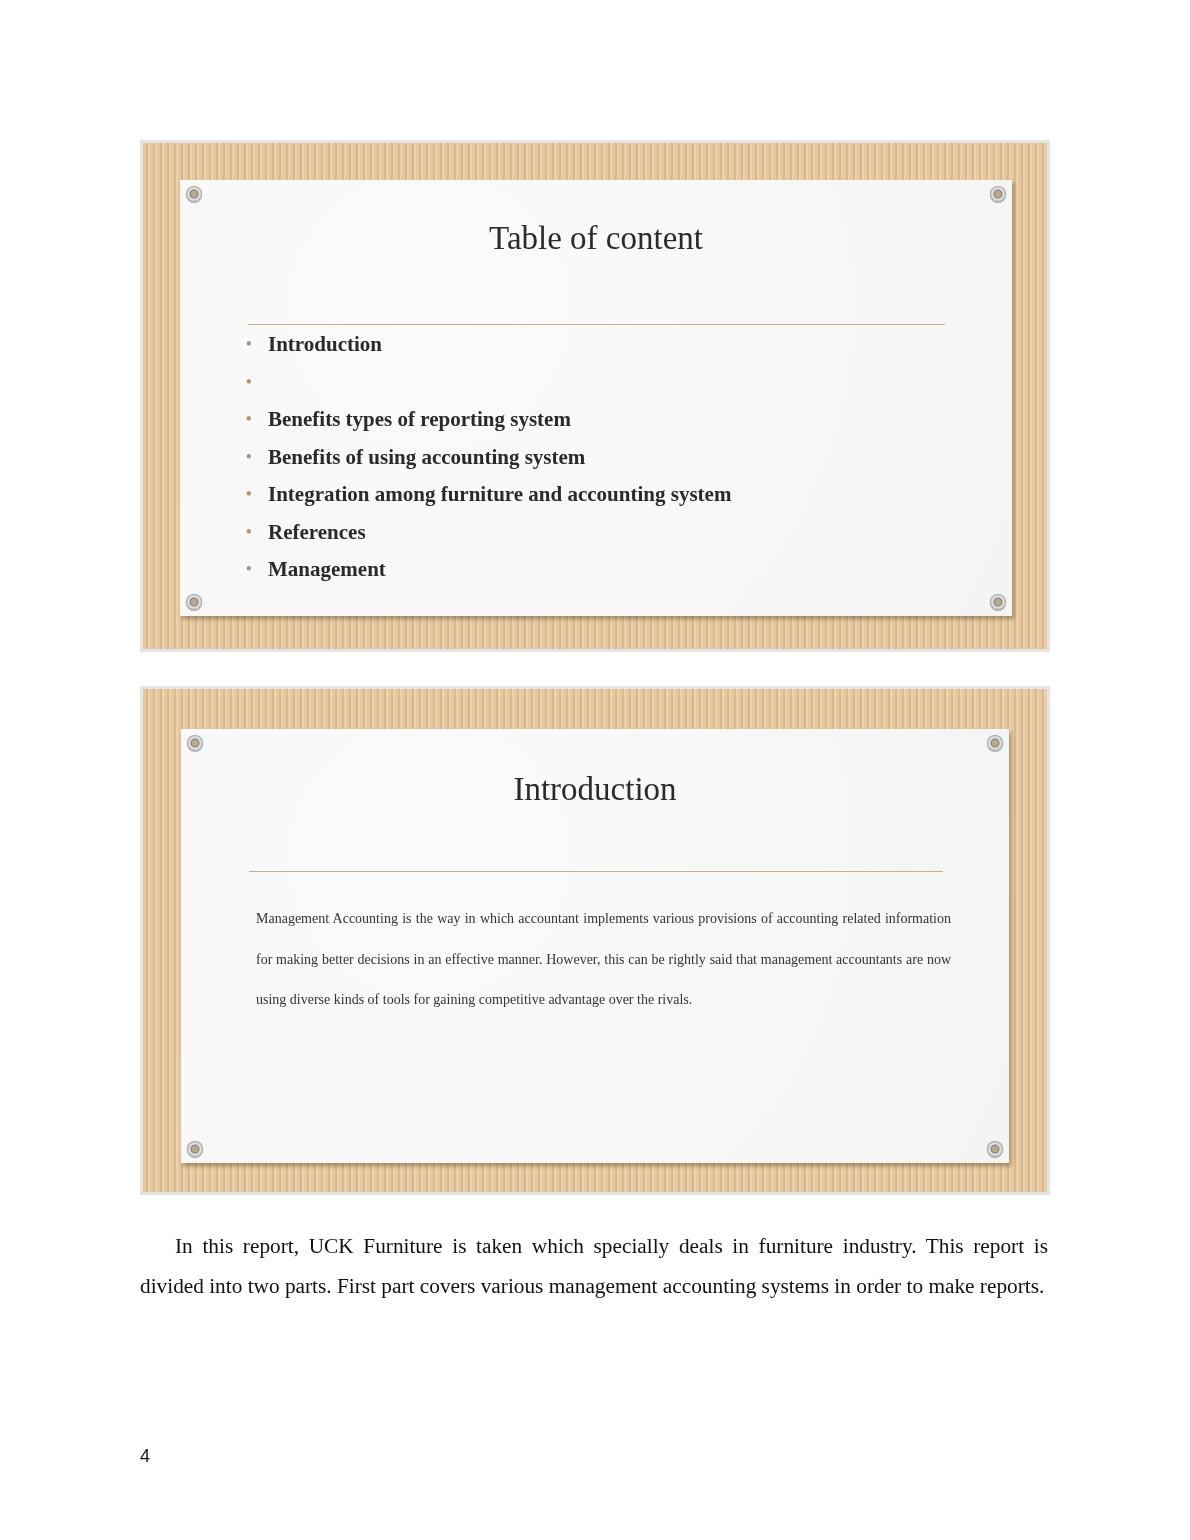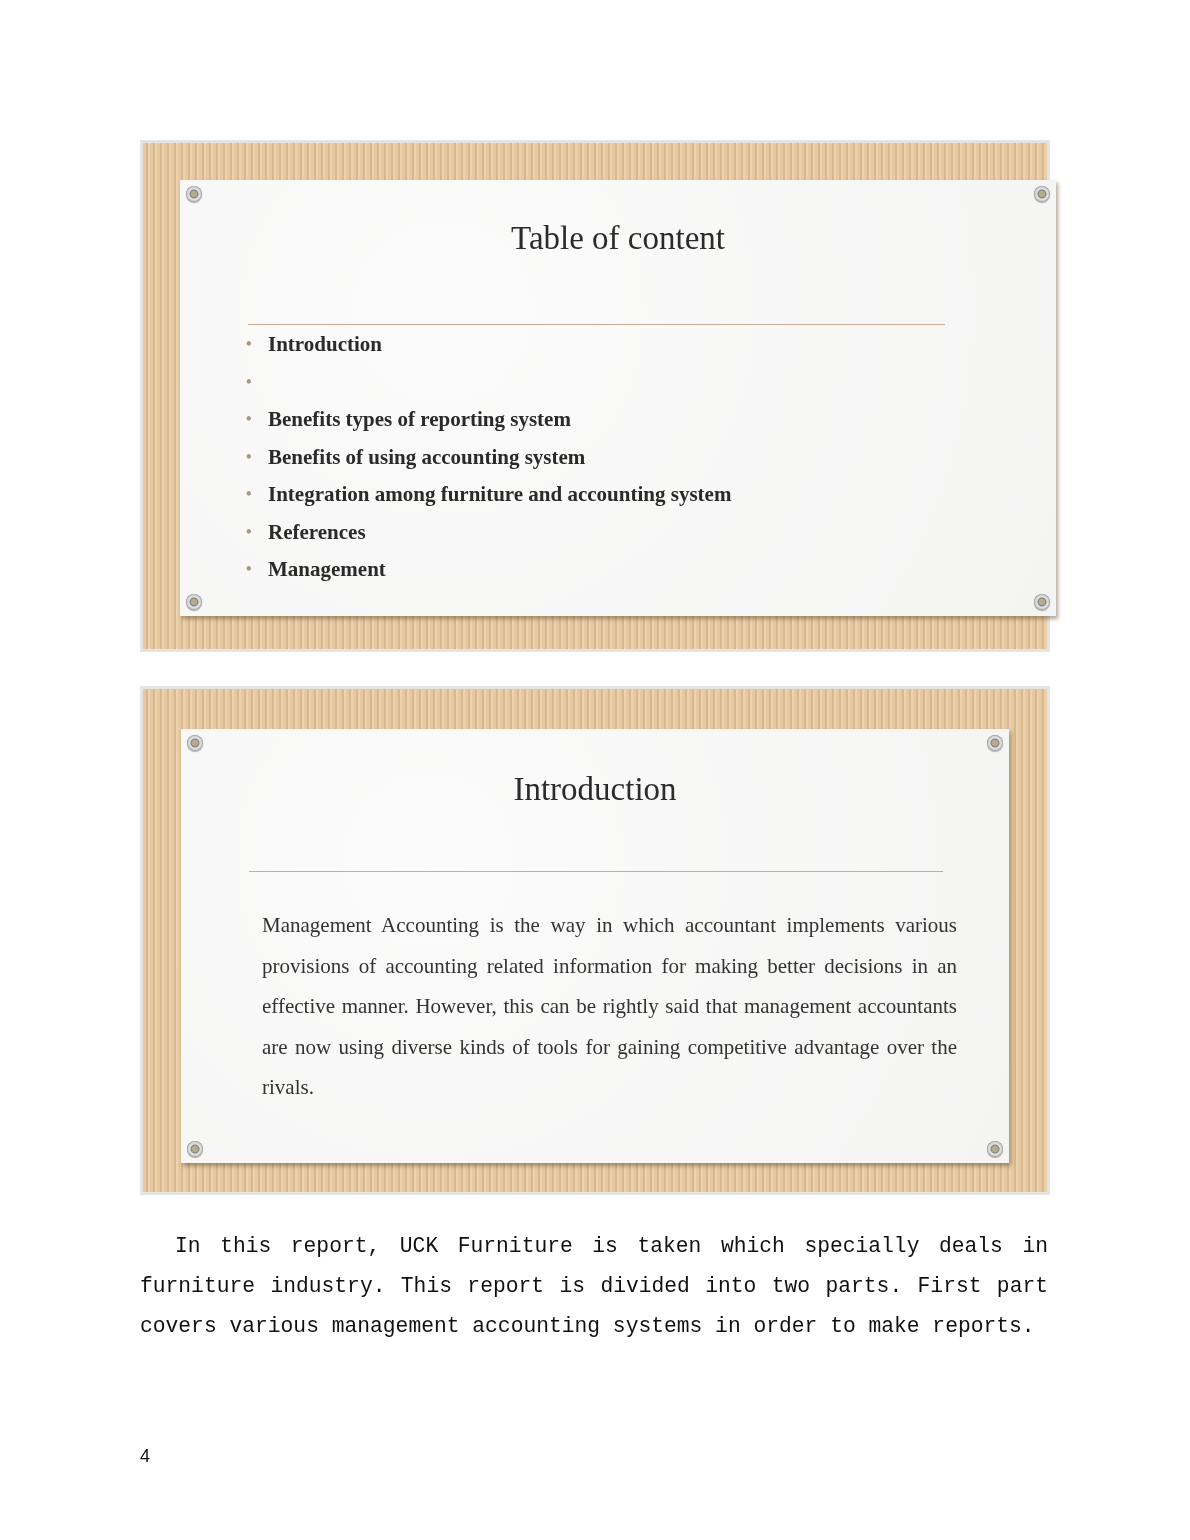--- a/index.html
+++ b/index.html
@@ -19,21 +19,21 @@
     }
     .slide-1 { top: 140px; height: 512px; }
     .slide-2 { top: 686px; height: 509px; }
 
     .card {
       position: absolute;
       background: #f7f7f6;
       background-image: radial-gradient(circle at 30% 30%, #fbfbfb 0%, #f4f4f3 100%);
       box-shadow: 2px 3px 4px rgba(80, 60, 30, 0.45);
     }
-    .slide-1 .card { left: 37px; top: 37px; width: 832px; height: 436px; padding-left: 44px; }
+    .slide-1 .card { left: 37px; top: 37px; width: 832px; height: 436px; }
     .slide-2 .card { left: 38px; top: 40px; width: 828px; height: 434px; }
 
     .grommet {
       position: absolute;
       width: 16px; height: 16px;
       border-radius: 50%;
       background: radial-gradient(circle, #b8a88e 0px, #b8a88e 3px, #7a7a7a 4px, #e8e8e8 5px, #c9c9c9 7px, #8a8a8a 8px);
       box-shadow: 0 1px 1px rgba(0,0,0,0.3);
     }
 
@@ -77,33 +77,33 @@
       font-size: 16px;
       width: 22px;
       display: inline-block;
     }
 
     .intro-body {
       position: absolute;
       left: 67px; top: 162px;
       width: 695px;
       font-family: "Liberation Serif", serif;
-      font-size: 21px;
+      font-size: 14px;
       line-height: 40.5px;
       color: #333333;
       text-align: justify;
-      margin: 14px;
+      margin: 8px;
     }
 
     .doc-para {
       position: absolute;
       left: 140px; top: 1226px;
       width: 908px;
       margin: 0;
-      font-family: Liberation Mono, monospace;
+      font-family: Liberation Serif, serif;
       font-size: 21.3px;
       line-height: 40px;
       color: #111111;
       text-align: justify;
       text-indent: 35px;
     }
 
     .page-number {
       position: absolute;
       left: 140px; top: 1446px;

